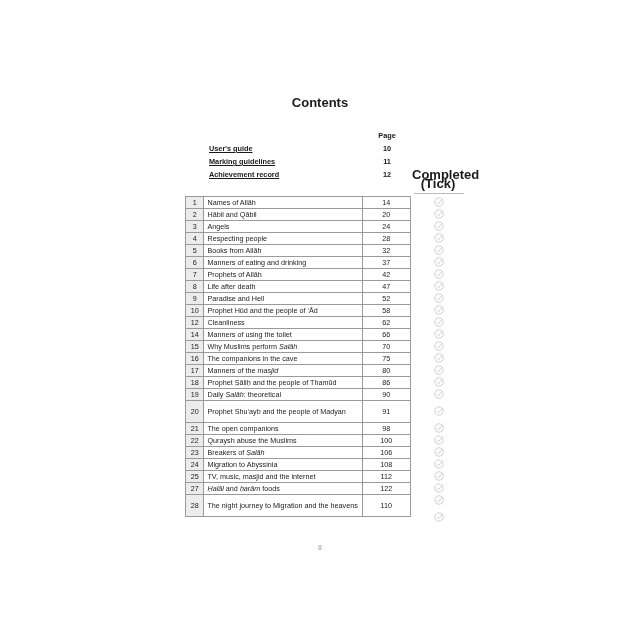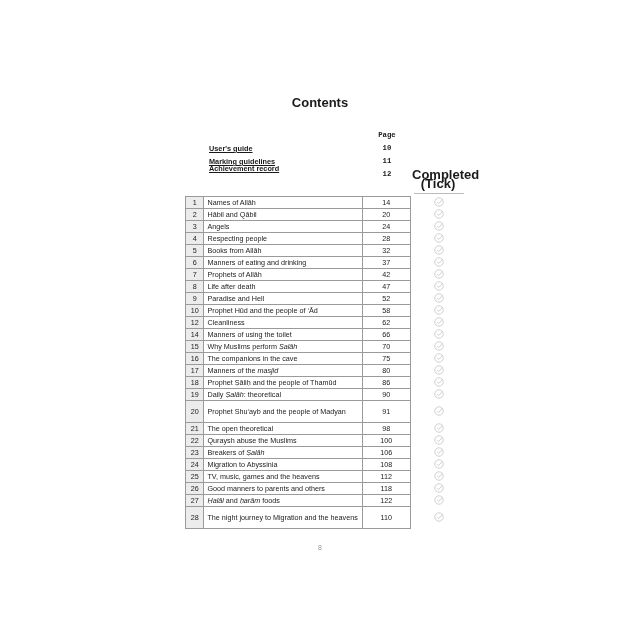--- a/index.html
+++ b/index.html
@@ -1,21 +1,21 @@
 <!DOCTYPE html>
 <html><head>
 <meta charset="utf-8">
 <style>
   html, body { margin:0; padding:0; background:#ffffff; }
   body { width:640px; height:640px; position:relative; overflow:hidden;
          font-family:"Liberation Sans", sans-serif; color:#222; }
   .title { position:absolute; left:0; width:640px; top:95px; text-align:center;
            font-size:13px; font-weight:bold; color:#1a1a1a; }
   .pre { position:absolute; left:209px; font-size:7.3px; font-weight:bold; color:#1a1a1a;text-decoration:underline; }
-  .pre-pg { position:absolute; left:370px; width:34px; text-align:center; font-size:7.3px; font-weight:bold; color:#1a1a1a;font-family:Liberation Mono, monospace; }
+  .pre-pg { position:absolute; left:370px; width:34px; text-align:center; font-size:7.3px; font-weight:bold; color:#1a1a1a; }
   .completed { position:absolute; left:412px; width:52px; top:170px; text-align:center;
                font-size:13px; font-weight:bold; line-height:9px; color:#1a1a1a; }
   .completed-line { position:absolute; left:414px; width:50px; top:193px; height:1px; background:#bbb; }
   table { position:absolute; left:185px; top:196px; border-collapse:collapse; width:226px;
           font-size:7.2px; color:#222; }
   td { border:1px solid #9a9a9a; padding:0 3px; height:11px; line-height:10px; }
   td.num { width:17px; background:#ececec; text-align:center; padding:0; }
   td.name { width:147px; }
   td.pg { width:40px; text-align:center; }
   tr.tall td { height:21px; }
@@ -29,21 +29,21 @@
 <body>
 
 <div class="title">Contents</div>
 
 <div class="pre-pg" style="top:131px">Page</div>
 
 <div class="pre" style="top:144px">User's guide</div>
 <div class="pre-pg" style="top:144px">10</div>
 <div class="pre" style="top:157px">Marking guidelines</div>
 <div class="pre-pg" style="top:157px">11</div>
-<div class="pre" style="top:164px">Achievement record</div>
+<div class="pre" style="top:170px">Achievement record</div>
 <div class="pre-pg" style="top:170px">12</div>
 
 <div class="completed">
   <div>Completed</div>
   <div>(Tick)</div>
 </div>
 <div class="completed-line"></div>
 
 <table>
   <tbody id="tbody">
@@ -132,47 +132,42 @@
         <td class="name">Daily <em>Ṣalāh</em>: theoretical</td>
         <td class="pg">90</td>
       </tr>
       <tr class="tall">
         <td class="num">20</td>
         <td class="name">Prophet Shu‘ayb and the people of Madyan</td>
         <td class="pg">91</td>
       </tr>
       <tr>
         <td class="num">21</td>
-        <td class="name">The open theoretical</td>
+        <td class="name">The open companions</td>
         <td class="pg">98</td>
       </tr>
       <tr>
         <td class="num">22</td>
         <td class="name">Quraysh abuse the Muslims</td>
         <td class="pg">100</td>
       </tr>
       <tr>
         <td class="num">23</td>
         <td class="name">Breakers of <em>Ṣalāh</em></td>
         <td class="pg">106</td>
       </tr>
       <tr>
         <td class="num">24</td>
         <td class="name">Migration to Abyssinia</td>
         <td class="pg">108</td>
       </tr>
       <tr>
         <td class="num">25</td>
-        <td class="name">TV, music, games and the heavens</td>
+        <td class="name">TV, music, masjid and the internet</td>
         <td class="pg">112</td>
-      </tr>
-      <tr>
-        <td class="num">26</td>
-        <td class="name">Good manners to parents and others</td>
-        <td class="pg">118</td>
       </tr>
       <tr>
         <td class="num">27</td>
         <td class="name"><em>Ḥalāl</em> and <em>ḥarām</em> foods</td>
         <td class="pg">122</td>
       </tr>
       <tr class="tall">
         <td class="num">28</td>
         <td class="name">The night journey to Migration and the heavens</td>
         <td class="pg">110</td>

